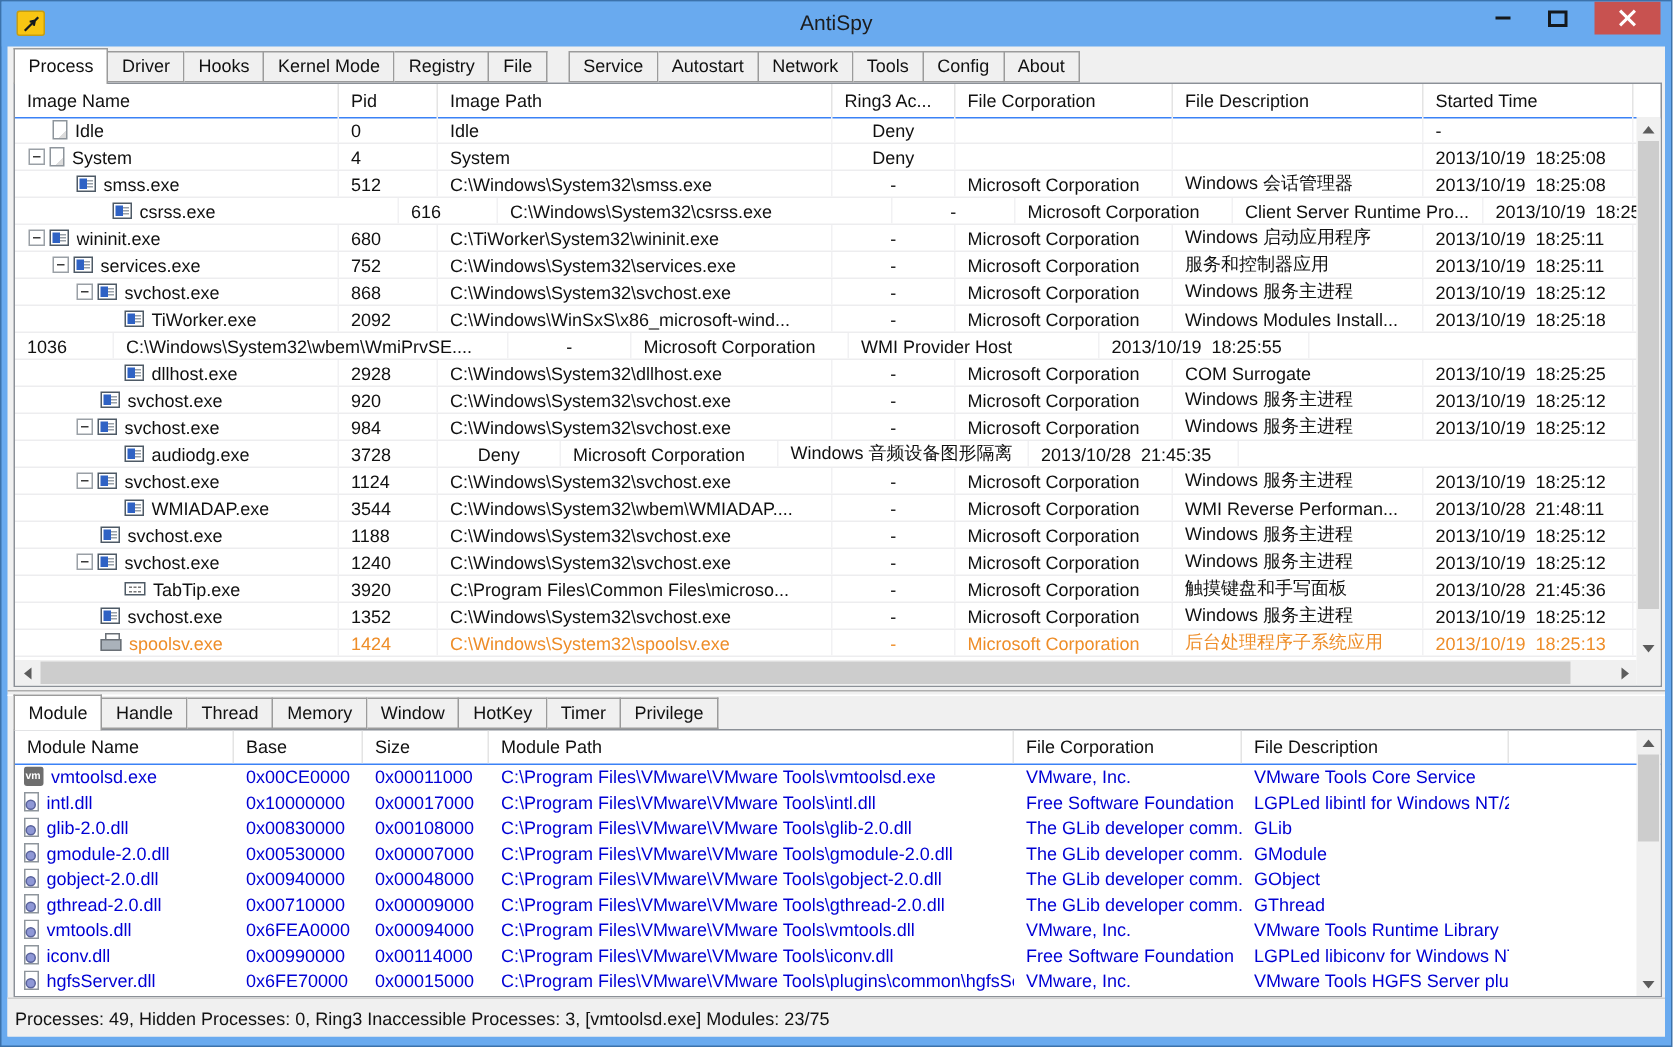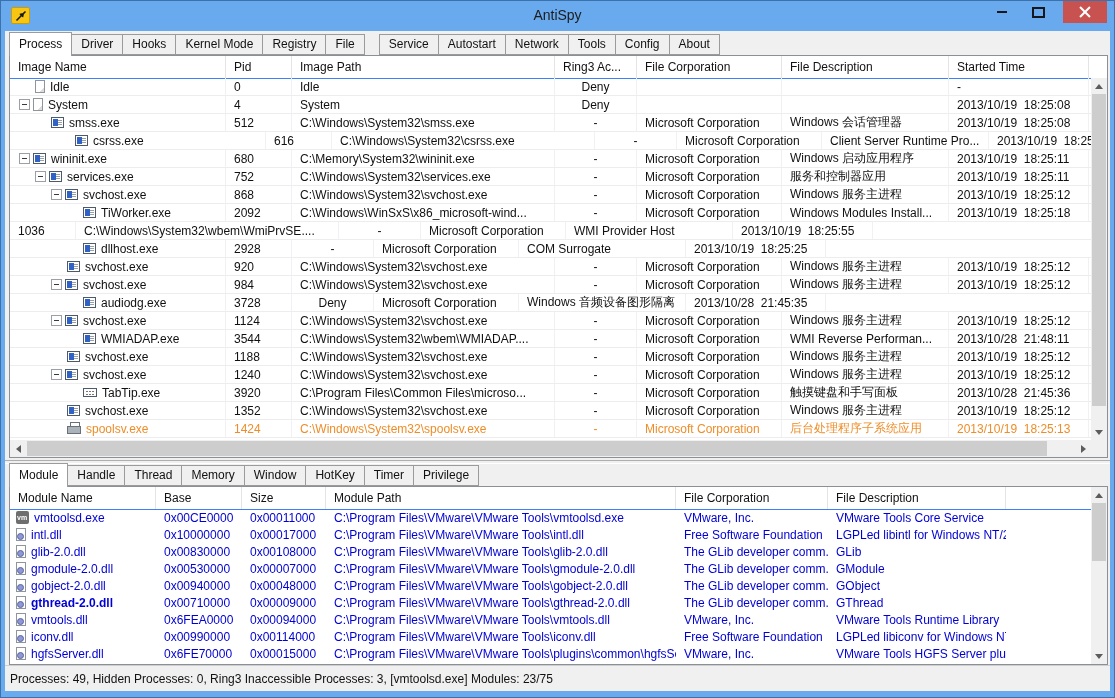--- a/index.html
+++ b/index.html
@@ -186,21 +186,21 @@
             <div class="cell c1" style="width: 66px;">616</div>
             <div class="cell c2" style="width: 263px;">C:\Windows\System32\csrss.exe</div>
             <div class="cell c3" style="width: 82px;">-</div>
             <div class="cell c4" style="width: 145px;">Microsoft Corporation</div>
             <div class="cell c5" style="width: 167px;">Client Server Runtime Pro...</div>
             <div class="cell c6" style="width: 140px;">2013/10/19  18:25:11</div>
           </div>
           <div class="prow">
             <div class="cell c0" style="width: 216px;"><span class="tpad" style="width: 0px;"></span><span class="expander"></span><span class="ic app-window-icon"></span><span class="txt">wininit.exe</span></div>
             <div class="cell c1" style="width: 66px;">680</div>
-            <div class="cell c2" style="width: 263px;">C:\Memory\System32\wininit.exe</div>
+            <div class="cell c2" style="width: 263px;">C:\TiWorker\System32\wininit.exe</div>
             <div class="cell c3" style="width: 82px;">-</div>
             <div class="cell c4" style="width: 145px;">Microsoft Corporation</div>
             <div class="cell c5" style="width: 167px;">Windows 启动应用程序</div>
             <div class="cell c6" style="width: 140px;">2013/10/19  18:25:11</div>
           </div>
           <div class="prow">
             <div class="cell c0" style="width: 216px;"><span class="tpad" style="width: 16px;"></span><span class="expander"></span><span class="ic app-window-icon"></span><span class="txt">services.exe</span></div>
             <div class="cell c1" style="width: 66px;">752</div>
             <div class="cell c2" style="width: 263px;">C:\Windows\System32\services.exe</div>
             <div class="cell c3" style="width: 82px;">-</div>
@@ -230,20 +230,21 @@
             <div class="cell c1" style="width: 66px;">1036</div>
             <div class="cell c2" style="width: 263px;">C:\Windows\System32\wbem\WmiPrvSE....</div>
             <div class="cell c3" style="width: 82px;">-</div>
             <div class="cell c4" style="width: 145px;">Microsoft Corporation</div>
             <div class="cell c5" style="width: 167px;">WMI Provider Host</div>
             <div class="cell c6" style="width: 140px;">2013/10/19  18:25:55</div>
           </div>
           <div class="prow">
             <div class="cell c0" style="width: 216px;"><span class="tpad" style="width: 48px;"></span><span class="expspace"></span><span class="ic app-window-icon"></span><span class="txt">dllhost.exe</span></div>
             <div class="cell c1" style="width: 66px;">2928</div>
+            <div class="cell c2" style="width: 263px;">C:\Windows\System32\dllhost.exe</div>
             <div class="cell c3" style="width: 82px;">-</div>
             <div class="cell c4" style="width: 145px;">Microsoft Corporation</div>
             <div class="cell c5" style="width: 167px;">COM Surrogate</div>
             <div class="cell c6" style="width: 140px;">2013/10/19  18:25:25</div>
           </div>
           <div class="prow">
             <div class="cell c0" style="width: 216px;"><span class="tpad" style="width: 32px;"></span><span class="expspace"></span><span class="ic app-window-icon"></span><span class="txt">svchost.exe</span></div>
             <div class="cell c1" style="width: 66px;">920</div>
             <div class="cell c2" style="width: 263px;">C:\Windows\System32\svchost.exe</div>
             <div class="cell c3" style="width: 82px;">-</div>
@@ -411,21 +412,21 @@
           </div>
           <div class="mrow">
             <div class="mcell m0" style="width: 146px;"><span class="ic dll-icon"></span><span class="txt">gobject-2.0.dll</span></div>
             <div class="mcell" style="width: 86px;">0x00940000</div>
             <div class="mcell" style="width: 84px;">0x00048000</div>
             <div class="mcell" style="width: 350px;">C:\Program Files\VMware\VMware Tools\gobject-2.0.dll</div>
             <div class="mcell" style="width: 152px;">The GLib developer comm...</div>
             <div class="mcell" style="width: 178px; text-align: center;">GObject</div>
           </div>
           <div class="mrow">
-            <div class="mcell m0" style="width: 146px; font-weight: bold;"><span class="ic dll-icon"></span><span class="txt">gthread-2.0.dll</span></div>
+            <div class="mcell m0" style="width: 146px;"><span class="ic dll-icon"></span><span class="txt">gthread-2.0.dll</span></div>
             <div class="mcell" style="width: 86px;">0x00710000</div>
             <div class="mcell" style="width: 84px;">0x00009000</div>
             <div class="mcell" style="width: 350px;">C:\Program Files\VMware\VMware Tools\gthread-2.0.dll</div>
             <div class="mcell" style="width: 152px;">The GLib developer comm...</div>
             <div class="mcell" style="width: 178px;">GThread</div>
           </div>
           <div class="mrow">
             <div class="mcell m0" style="width: 146px;"><span class="ic dll-icon"></span><span class="txt">vmtools.dll</span></div>
             <div class="mcell" style="width: 86px;">0x6FEA0000</div>
             <div class="mcell" style="width: 84px;">0x00094000</div>

